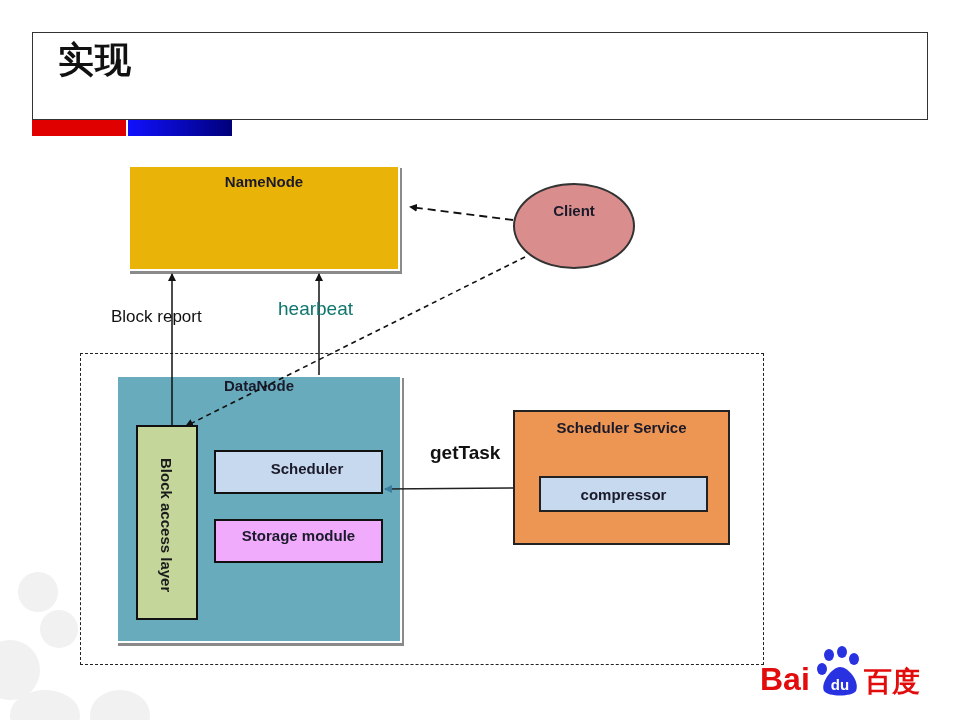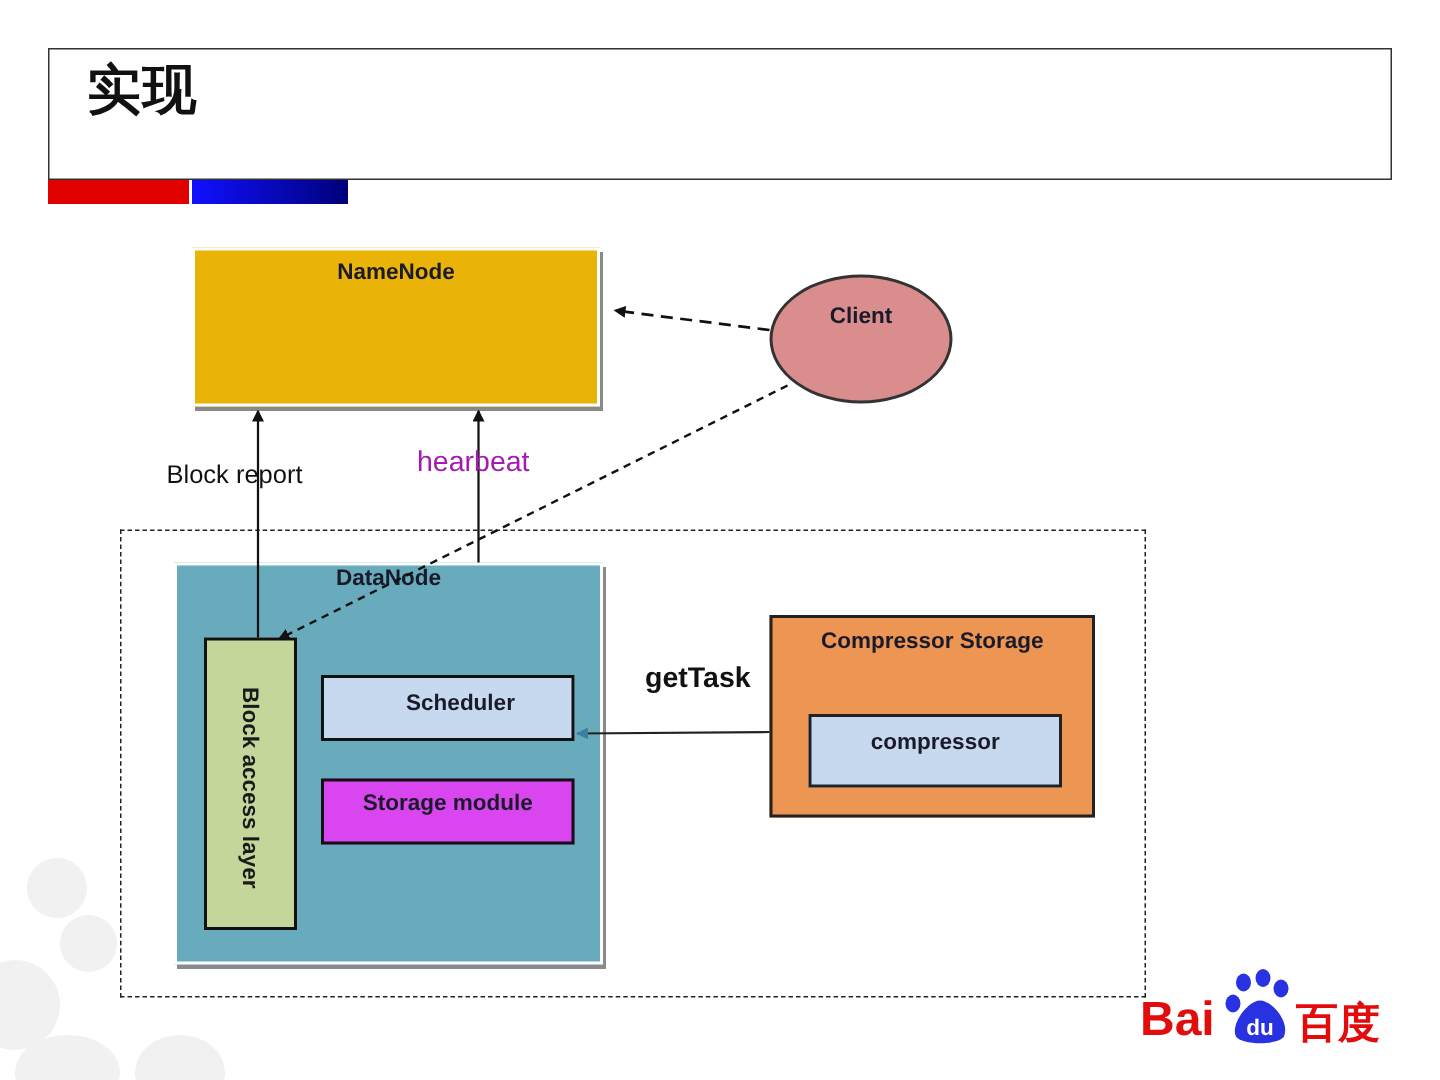--- a/index.html
+++ b/index.html
@@ -9,23 +9,23 @@
   .title-text{position:absolute;left:58px;top:36px;font-size:36px;font-weight:bold;color:#111;letter-spacing:1px;}
   .bar-red{position:absolute;left:32px;top:120px;width:94px;height:16px;background:#e00000;}
   .bar-blue{position:absolute;left:128px;top:120px;width:104px;height:16px;background:linear-gradient(to right,#1010ff,#00007a);}
   .box{position:absolute;box-sizing:border-box;}
   .lbl{position:absolute;font-family:"Liberation Sans",sans-serif;font-weight:bold;color:#1a1a2a;font-size:15px;text-align:center;}
   .namenode{left:128px;top:165px;width:272px;height:106px;background:#eab308;border:2px solid #fff;box-shadow:2px 3px 0 #8a8a8a;}
   .datanode{left:116px;top:375px;width:286px;height:268px;background:#67abbc;border:2px solid #fff;box-shadow:2px 3px 0 #8a8a8a;}
   .group{left:80px;top:353px;width:684px;height:312px;border:1.5px dashed #222;}
   .bal{left:136px;top:425px;width:62px;height:195px;background:#c5d69b;border:2px solid #111;}
   .sched{left:214px;top:450px;width:169px;height:44px;background:#c6d9ef;border:2px solid #111;}
-  .storage{left:214px;top:519px;width:169px;height:44px;background:#d946ef;border:2px solid #111;}
+  .storage{left:214px;top:519px;width:169px;height:44px;background:#f0abfc;border:2px solid #111;}
   .comp-svc{left:513px;top:410px;width:217px;height:135px;background:#ed9552;border:2px solid #222;}
-  .comp{left:539px;top:476px;width:169px;height:49px;background:#c6d9ef;border:2px solid #222;}
+  .comp{left:539px;top:476px;width:169px;height:36px;background:#c6d9ef;border:2px solid #222;}
   .client{left:513px;top:183px;width:122px;height:86px;background:#d98e8d;border:2px solid #333;border-radius:50%;}
   .vert{position:absolute;left:146px;top:445px;width:40px;height:160px;writing-mode:vertical-rl;font-family:"Liberation Sans",sans-serif;font-weight:bold;font-size:15px;color:#1a1a1a;text-align:center;line-height:40px;}
   svg.lines{position:absolute;left:0;top:0;}
   .edge-label{position:absolute;font-family:"Liberation Sans",sans-serif;color:#111;}
   .baidu{position:absolute;left:760px;top:645px;width:170px;height:60px;text-align:center;}
   .baidu-bai{position:absolute;left:0;top:16px;font-family:"Liberation Sans",sans-serif;font-weight:bold;font-size:32px;color:#e30c0c;}
   .baidu-cn{position:absolute;left:104px;top:18px;font-weight:bold;font-size:28px;color:#e30c0c;}
   .paw{position:absolute;left:56px;top:0;width:48px;height:52px;}
 </style>
 </head>
@@ -61,21 +61,21 @@
 
 <div class="box sched">
   <div class="lbl" style="left:0;right:0;top:8px;margin-left:17px;">Scheduler</div>
 </div>
 
 <div class="box storage">
   <div class="lbl" style="left:0;right:0;top:6px;">Storage module</div>
 </div>
 
 <div class="box comp-svc">
-  <div class="lbl" style="left:0;right:0;top:7px;">Compressor Storage</div>
+  <div class="lbl" style="left:0;right:0;top:7px;">Scheduler Service</div>
 </div>
 
 <div class="box comp">
   <div class="lbl" style="left:0;right:0;top:8px;">compressor</div>
 </div>
 
 <svg class="lines" width="960" height="720">
   <defs>
     <marker id="arr" markerWidth="8" markerHeight="8" refX="7" refY="4" orient="auto" markerUnits="userSpaceOnUse">
       <path d="M0,0 L8,4 L0,8 z" fill="#111"></path>
@@ -85,21 +85,21 @@
     </marker>
   </defs>
   <line x1="172" y1="425" x2="172" y2="274" stroke="#111" stroke-width="1.5" marker-end="url(#arr)"></line>
   <line x1="319" y1="375" x2="319" y2="274" stroke="#111" stroke-width="1.5" marker-end="url(#arr)"></line>
   <line x1="513" y1="220" x2="410" y2="207" stroke="#111" stroke-width="1.8" stroke-dasharray="8,5" marker-end="url(#arr)"></line>
   <line x1="525" y1="257" x2="186" y2="426" stroke="#111" stroke-width="1.6" stroke-dasharray="5,4" marker-end="url(#arr)"></line>
   <line x1="513" y1="488" x2="385" y2="489" stroke="#222" stroke-width="1.5" marker-end="url(#arrb)"></line>
 </svg>
 
 <div class="edge-label" style="left:111px;top:307px;font-size:17px;font-weight:normal;">Block report</div>
-<div class="edge-label" style="left:278px;top:298px;font-size:19px;color:#a21caf;">hearbeat</div>
+<div class="edge-label" style="left:278px;top:298px;font-size:19px;color:#0f766e;">hearbeat</div>
 <div class="edge-label" style="left:430px;top:442px;font-size:19px;font-weight:bold;text-align:center;">getTask</div>
 
 <div class="baidu">
   <span class="baidu-bai">Bai</span>
   <svg class="paw" viewBox="0 0 48 52">
     <ellipse cx="13" cy="10" rx="5" ry="6" fill="#2932e1"></ellipse>
     <ellipse cx="26" cy="7" rx="5" ry="6" fill="#2932e1"></ellipse>
     <ellipse cx="38" cy="14" rx="5" ry="6" fill="#2932e1"></ellipse>
     <ellipse cx="6" cy="24" rx="5" ry="6" fill="#2932e1"></ellipse>
     <path d="M8,46 C4,38 16,22 24,22 C32,22 44,36 40,46 C36,52 12,52 8,46 z" fill="#2932e1"></path>

